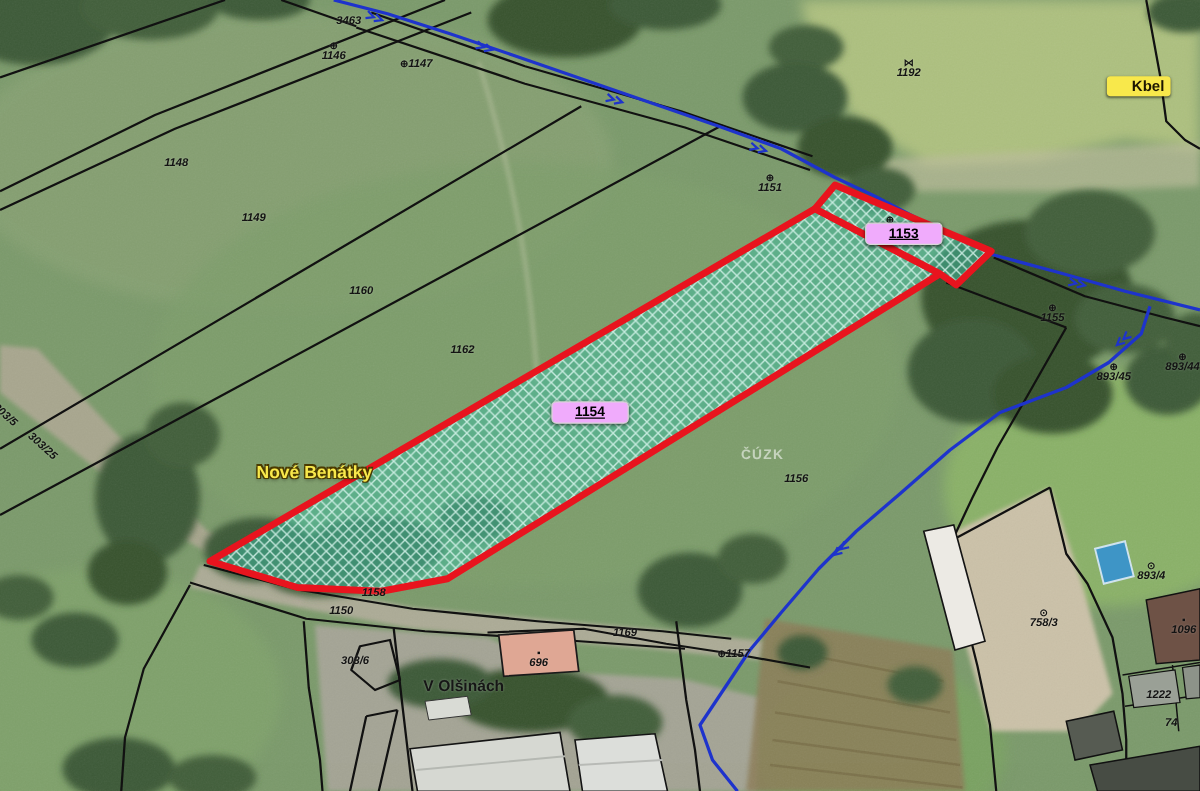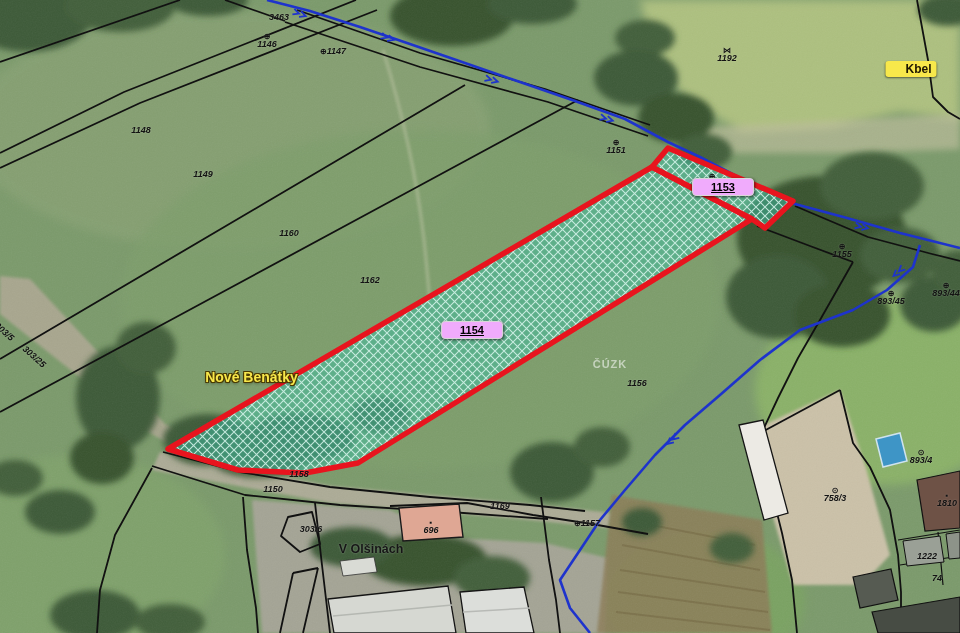--- a/index.html
+++ b/index.html
@@ -254,34 +254,34 @@
       <div class="pnum" style="left: 273px; top: 489px;">
         <span>1150</span>
       </div>
       <div class="pnum" style="left: 480px; top: 506px; margin-left: 20px;">
         <span>1169</span>
       </div>
       <div class="pnum" style="left: 431px; top: 527px;">
         <span class="sym">▪</span>
         <span>696</span>
       </div>
-      <div class="pnum" style="left: 311px; top: 529px;">
+      <div class="pnum" style="left: 284px; top: 529px;">
         <span>303/6</span>
       </div>
       <div class="pnum" style="left: 835px; top: 495px;">
         <span class="sym">⊙</span>
         <span>758/3</span>
       </div>
       <div class="pnum" style="left: 921px; top: 457px;">
         <span class="sym">⊙</span>
         <span>893/4</span>
       </div>
       <div class="pnum" style="left: 947px; top: 500px;">
         <span class="sym">▪</span>
-        <span>1810</span>
+        <span>1096</span>
       </div>
       <div class="pnum" style="left: 927px; top: 556px;">
         <span>1222</span>
       </div>
       <div class="pnum" style="left: 937px; top: 578px;">
         <span>74</span>
       </div>
       <div class="pnum" style="left: 34px; top: 357px; transform: translate(-50%, -50%) rotate(42deg);">
         <span>303/25</span>
       </div>

